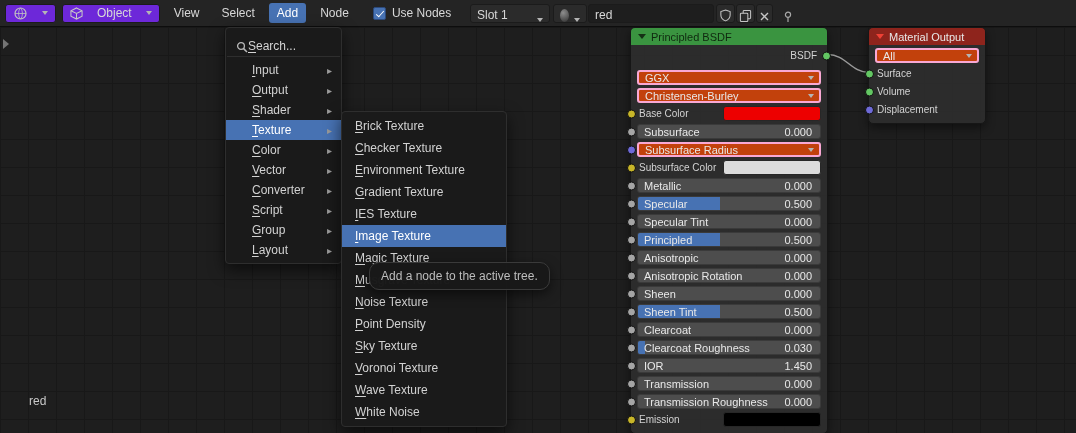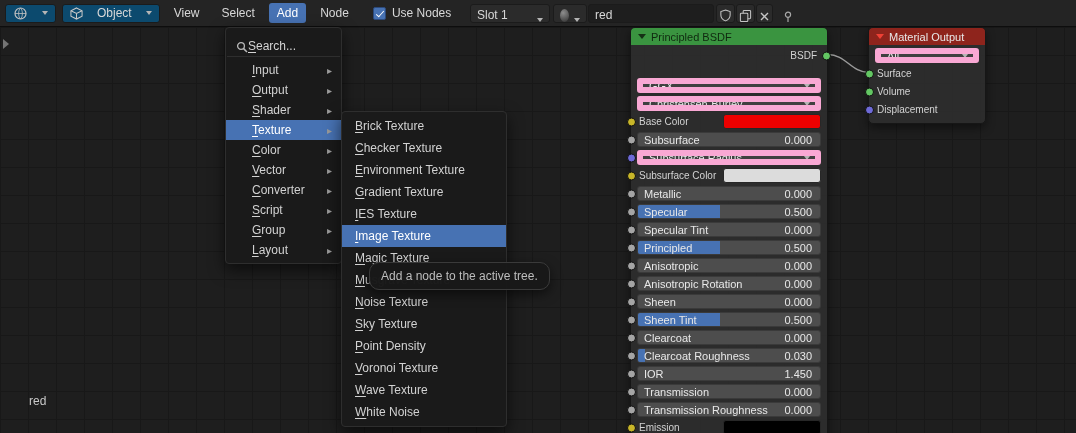--- a/index.html
+++ b/index.html
@@ -11,21 +11,21 @@
   .canvas{position:absolute;left:0;top:27px;right:0;bottom:0;background-color:#1e1e1e;
     background-image:linear-gradient(to right,#181818 1px,transparent 1px),linear-gradient(to bottom,#181818 1px,transparent 1px);
     background-size:28px 28px}
   .noodle{position:absolute;left:0;top:0;z-index:5;pointer-events:none}
   .panel-toggle{position:absolute;left:3px;top:12px;width:0;height:0;border-top:5px solid transparent;border-bottom:5px solid transparent;border-left:6px solid #8a8a8a;opacity:.8}
   .canvas-label{position:absolute;left:29px;top:367px;color:#c9c9c9;font-size:12px}
 
   
   .topbar{position:absolute;left:0;top:0;width:100%;height:27px;background:#242424;border-bottom:1px solid #0d0d0d;
     display:flex;align-items:center;gap:6px;padding-left:5px;z-index:30}
-  .tb-widget{height:19px;display:flex;align-items:center;gap:14px;background:#0c4a6e;border:1px solid #1b1b1b;border-radius:3px;padding:0 7px}
+  .tb-widget{height:19px;display:flex;align-items:center;gap:14px;background:#6d28d9;border:1px solid #1b1b1b;border-radius:3px;padding:0 7px}
   .tb-menu{padding:3px 8px;border-radius:3px;color:#d8d8d8}
   .tb-menu.active{background:#4772b3;color:#fff}
   .chev{width:0;height:0;border-left:3.5px solid transparent;border-right:3.5px solid transparent;border-top:4px solid #b5b5b5}
   .cb{position:relative;width:13px;height:13px;background:#4772b3;border:1px solid #2c4a7c;border-radius:2px;margin-left:10px}
   .cb::after{content:"";position:absolute;left:4px;top:1px;width:3px;height:7px;border:solid #fff;border-width:0 1.6px 1.6px 0;transform:rotate(42deg)}
   .tb-abs{position:absolute;top:4px;height:19px;display:flex;align-items:flex-end;gap:5px;background:#2b2b2b;border:1px solid #1b1b1b;border-radius:3px;padding:0 6px}
   .tb-name{background:#1e1e1e;justify-content:flex-start}
   .mat-sphere{width:13px;height:13px;border-radius:50%;background:radial-gradient(circle at 35% 30%,#8d8d8d,#2e2e2e)}
   .icon-btn{justify-content:center;padding:0 2px}
 
@@ -47,27 +47,27 @@
   .node{position:absolute;border-radius:5px;border:1px solid #161616;background:rgba(44,44,44,.97);box-shadow:0 4px 10px rgba(0,0,0,.45);z-index:10}
   .principled{left:630px;top:27px;width:198px}
   .output-node{left:868px;top:27px;width:118px}
   .node-header{height:17px;display:flex;align-items:center;gap:5px;padding:0 7px;border-radius:4px 4px 0 0;font-size:11px}
   .node-header.green{background:#3a9440;color:#10290f}
   .node-header.red{background:#8e241c;color:#e8e8e8}
   .collapse-tri{width:0;height:0;border-left:4px solid transparent;border-right:4px solid transparent;border-top:5px solid #153015}
   .node-header.red .collapse-tri{border-top-color:#ef4135}
   .node-body{padding:3px 6px 6px;display:flex;flex-direction:column;gap:3px}
   .nrow{position:relative;height:15px;display:flex;align-items:center}
-  .mt4{margin-top:12px}
+  .mt4{margin-top:4px}
   .rlabel{font-size:10px;color:#d3d3d3;padding-left:2px;white-space:nowrap}
   .nrow.out{justify-content:flex-end}
   .nrow.out .rlabel{padding-right:4px}
   .widget{flex:1;height:15px;border-radius:3px;display:flex;align-items:center;position:relative;overflow:hidden;font-size:11px}
   .slider{background:#4d4d4d;border:1px solid #3a3a3a}
-  .dd{background:#404040;border:6px solid #f9a8d4}
+  .dd{background:#c2410c;border:2px solid #f9a8d4}
   .widget .wlabel{padding-left:6px;color:#e8e8e8;position:relative;z-index:2;white-space:nowrap}
   .widget .wval{margin-left:auto;padding-right:8px;color:#e8e8e8;position:relative;z-index:2}
   .fill{position:absolute;left:0;top:0;bottom:0;background:#4772b3;z-index:1}
   .dd-chev{margin-left:auto;margin-right:5px;width:0;height:0;border-left:3.5px solid transparent;border-right:3.5px solid transparent;border-top:4px solid #b5b5b5;position:relative;z-index:2}
   .socket{position:absolute;left:-10px;top:50%;width:9px;height:9px;border-radius:50%;border:1px solid #101010;transform:translateY(-50%);z-index:6}
   .out-socket{left:auto;right:-10px}
   .color-row .rlabel{width:47%}
   .swatch{flex:1;height:15px;border-radius:3px;border:1px solid #272727}
 </style>
 </head>
@@ -420,24 +420,24 @@
   <div class="menu-item">
       <span><u>M</u>agic Texture</span>
     </div>
   <div class="menu-item">
       <span><u>M</u>usgrave Texture</span>
     </div>
   <div class="menu-item">
       <span><u>N</u>oise Texture</span>
     </div>
   <div class="menu-item">
+      <span><u>P</u>oint Density</span>
+    </div>
+  <div class="menu-item">
       <span><u>S</u>ky Texture</span>
-    </div>
-  <div class="menu-item">
-      <span><u>P</u>oint Density</span>
     </div>
   <div class="menu-item">
       <span><u>V</u>oronoi Texture</span>
     </div>
   <div class="menu-item">
       <span><u>W</u>ave Texture</span>
     </div>
   <div class="menu-item">
       <span><u>W</u>hite Noise</span>
     </div>

